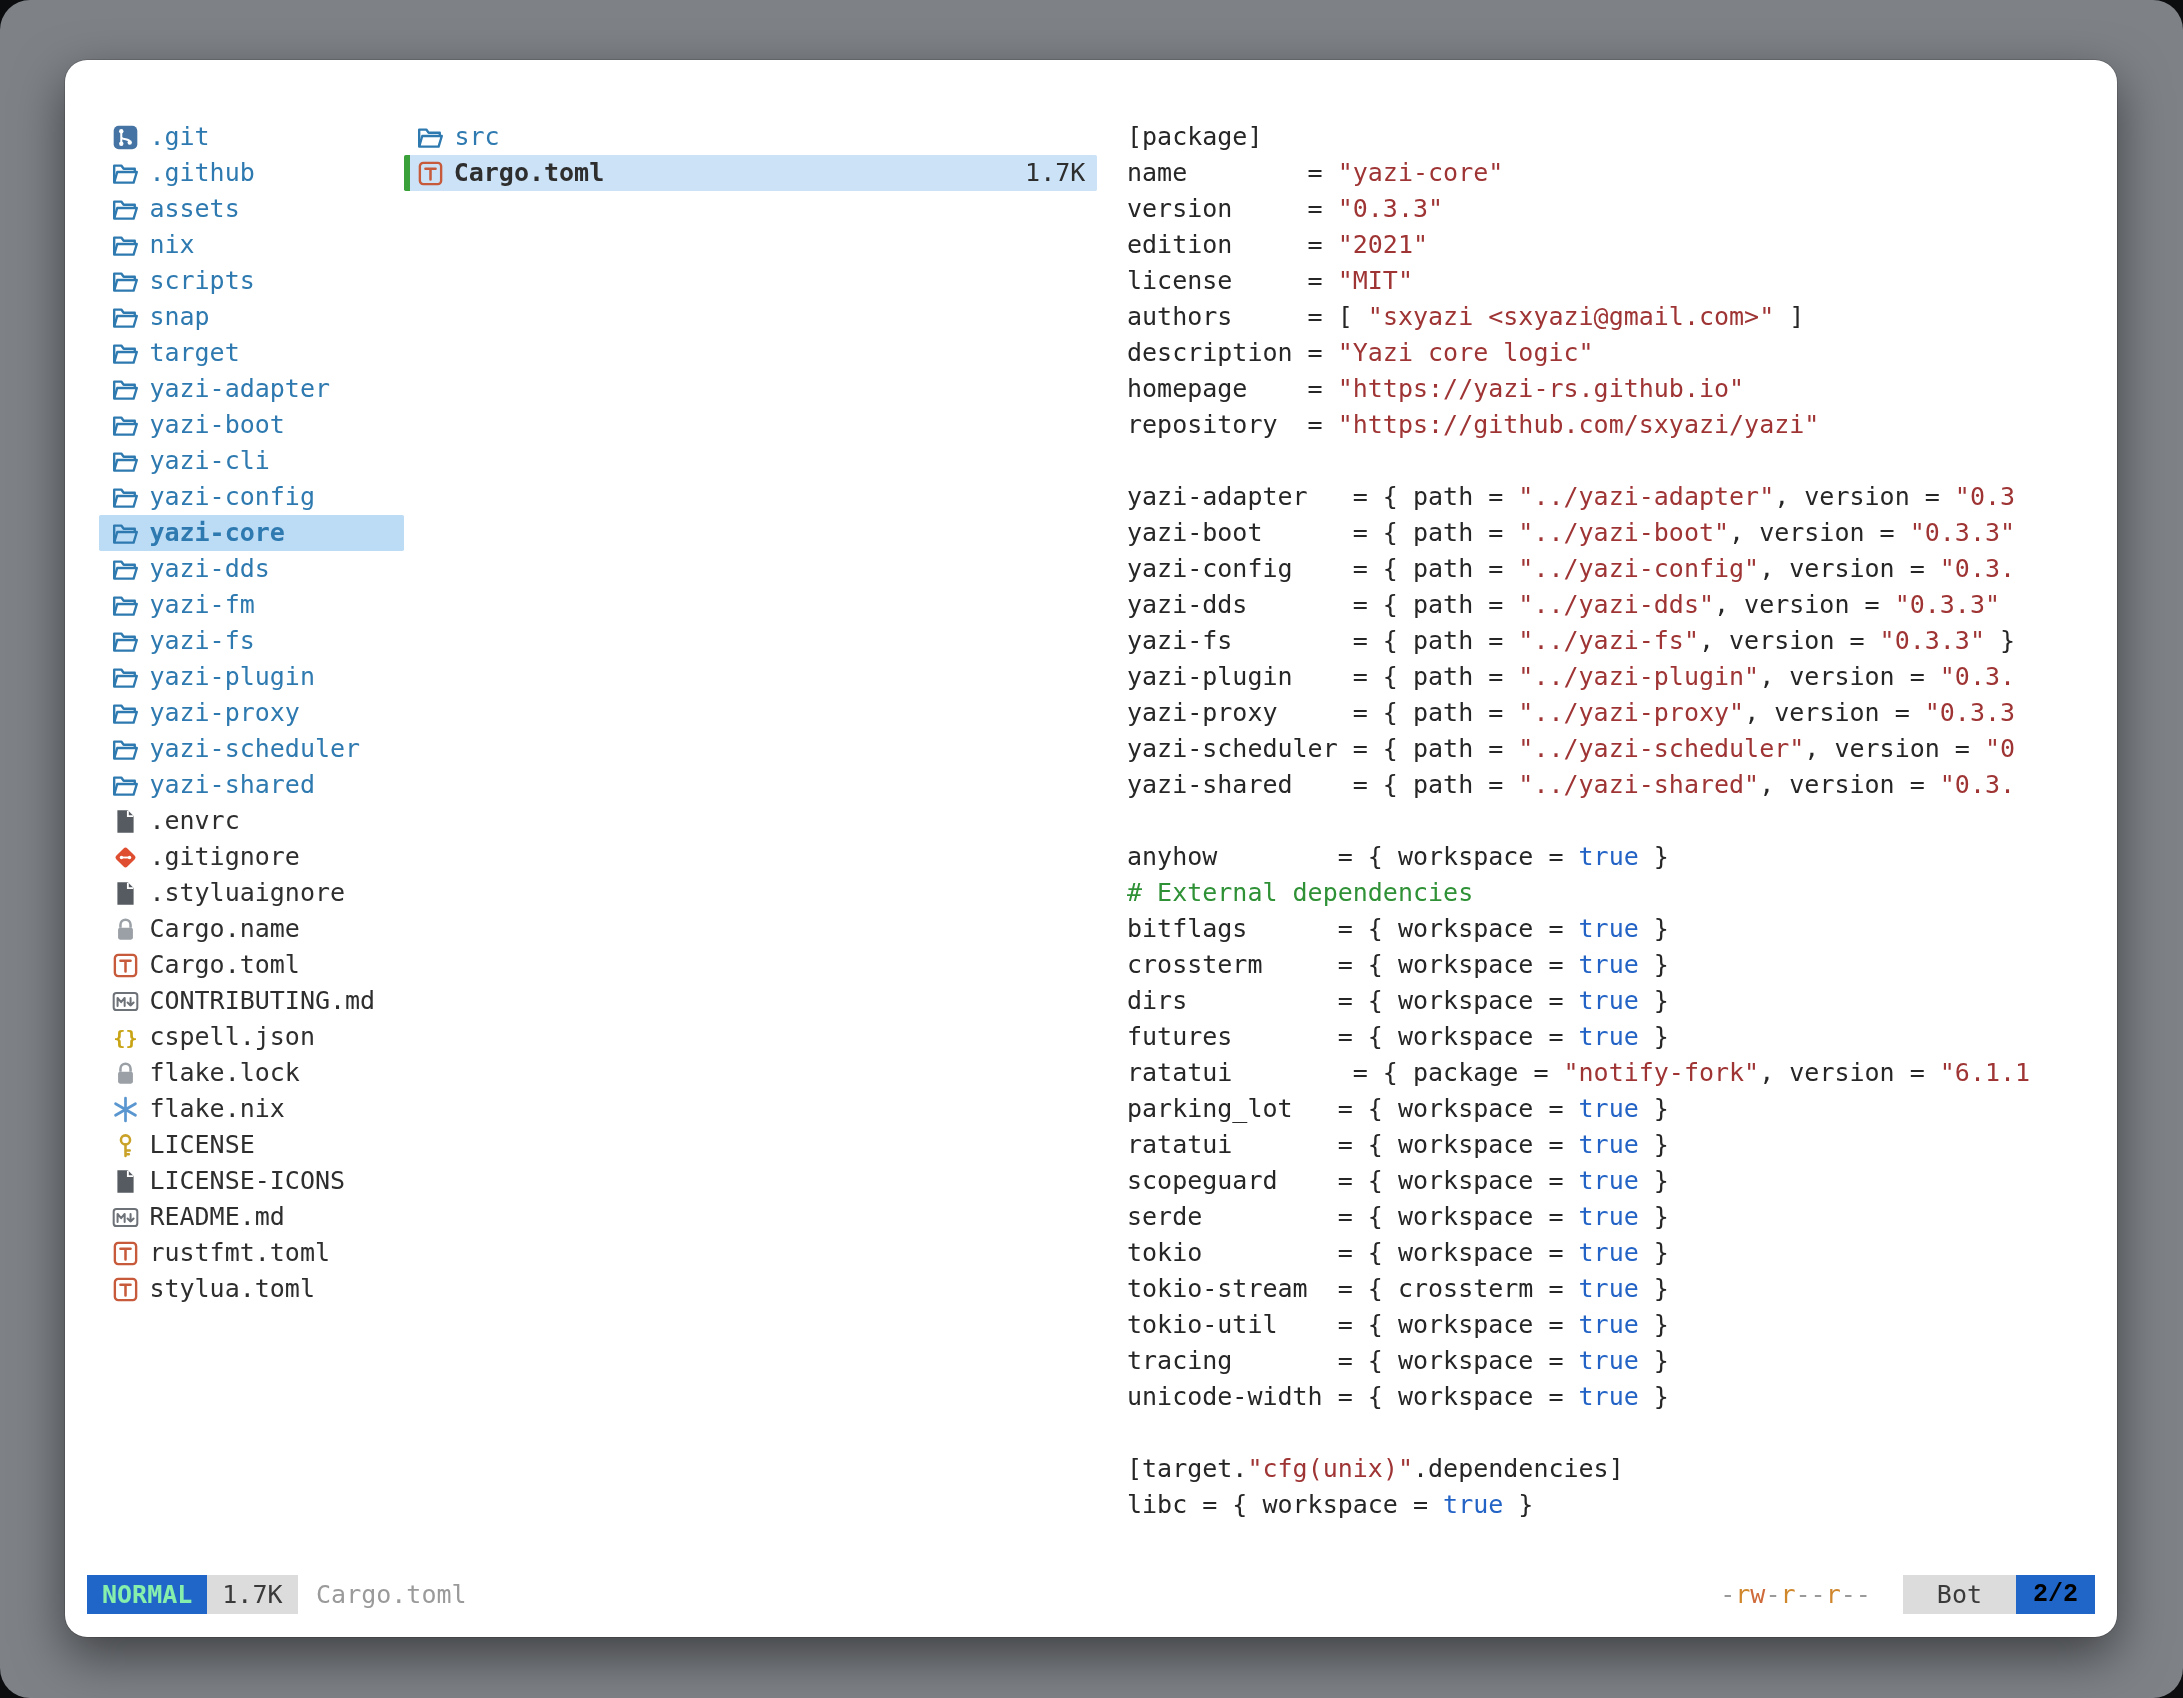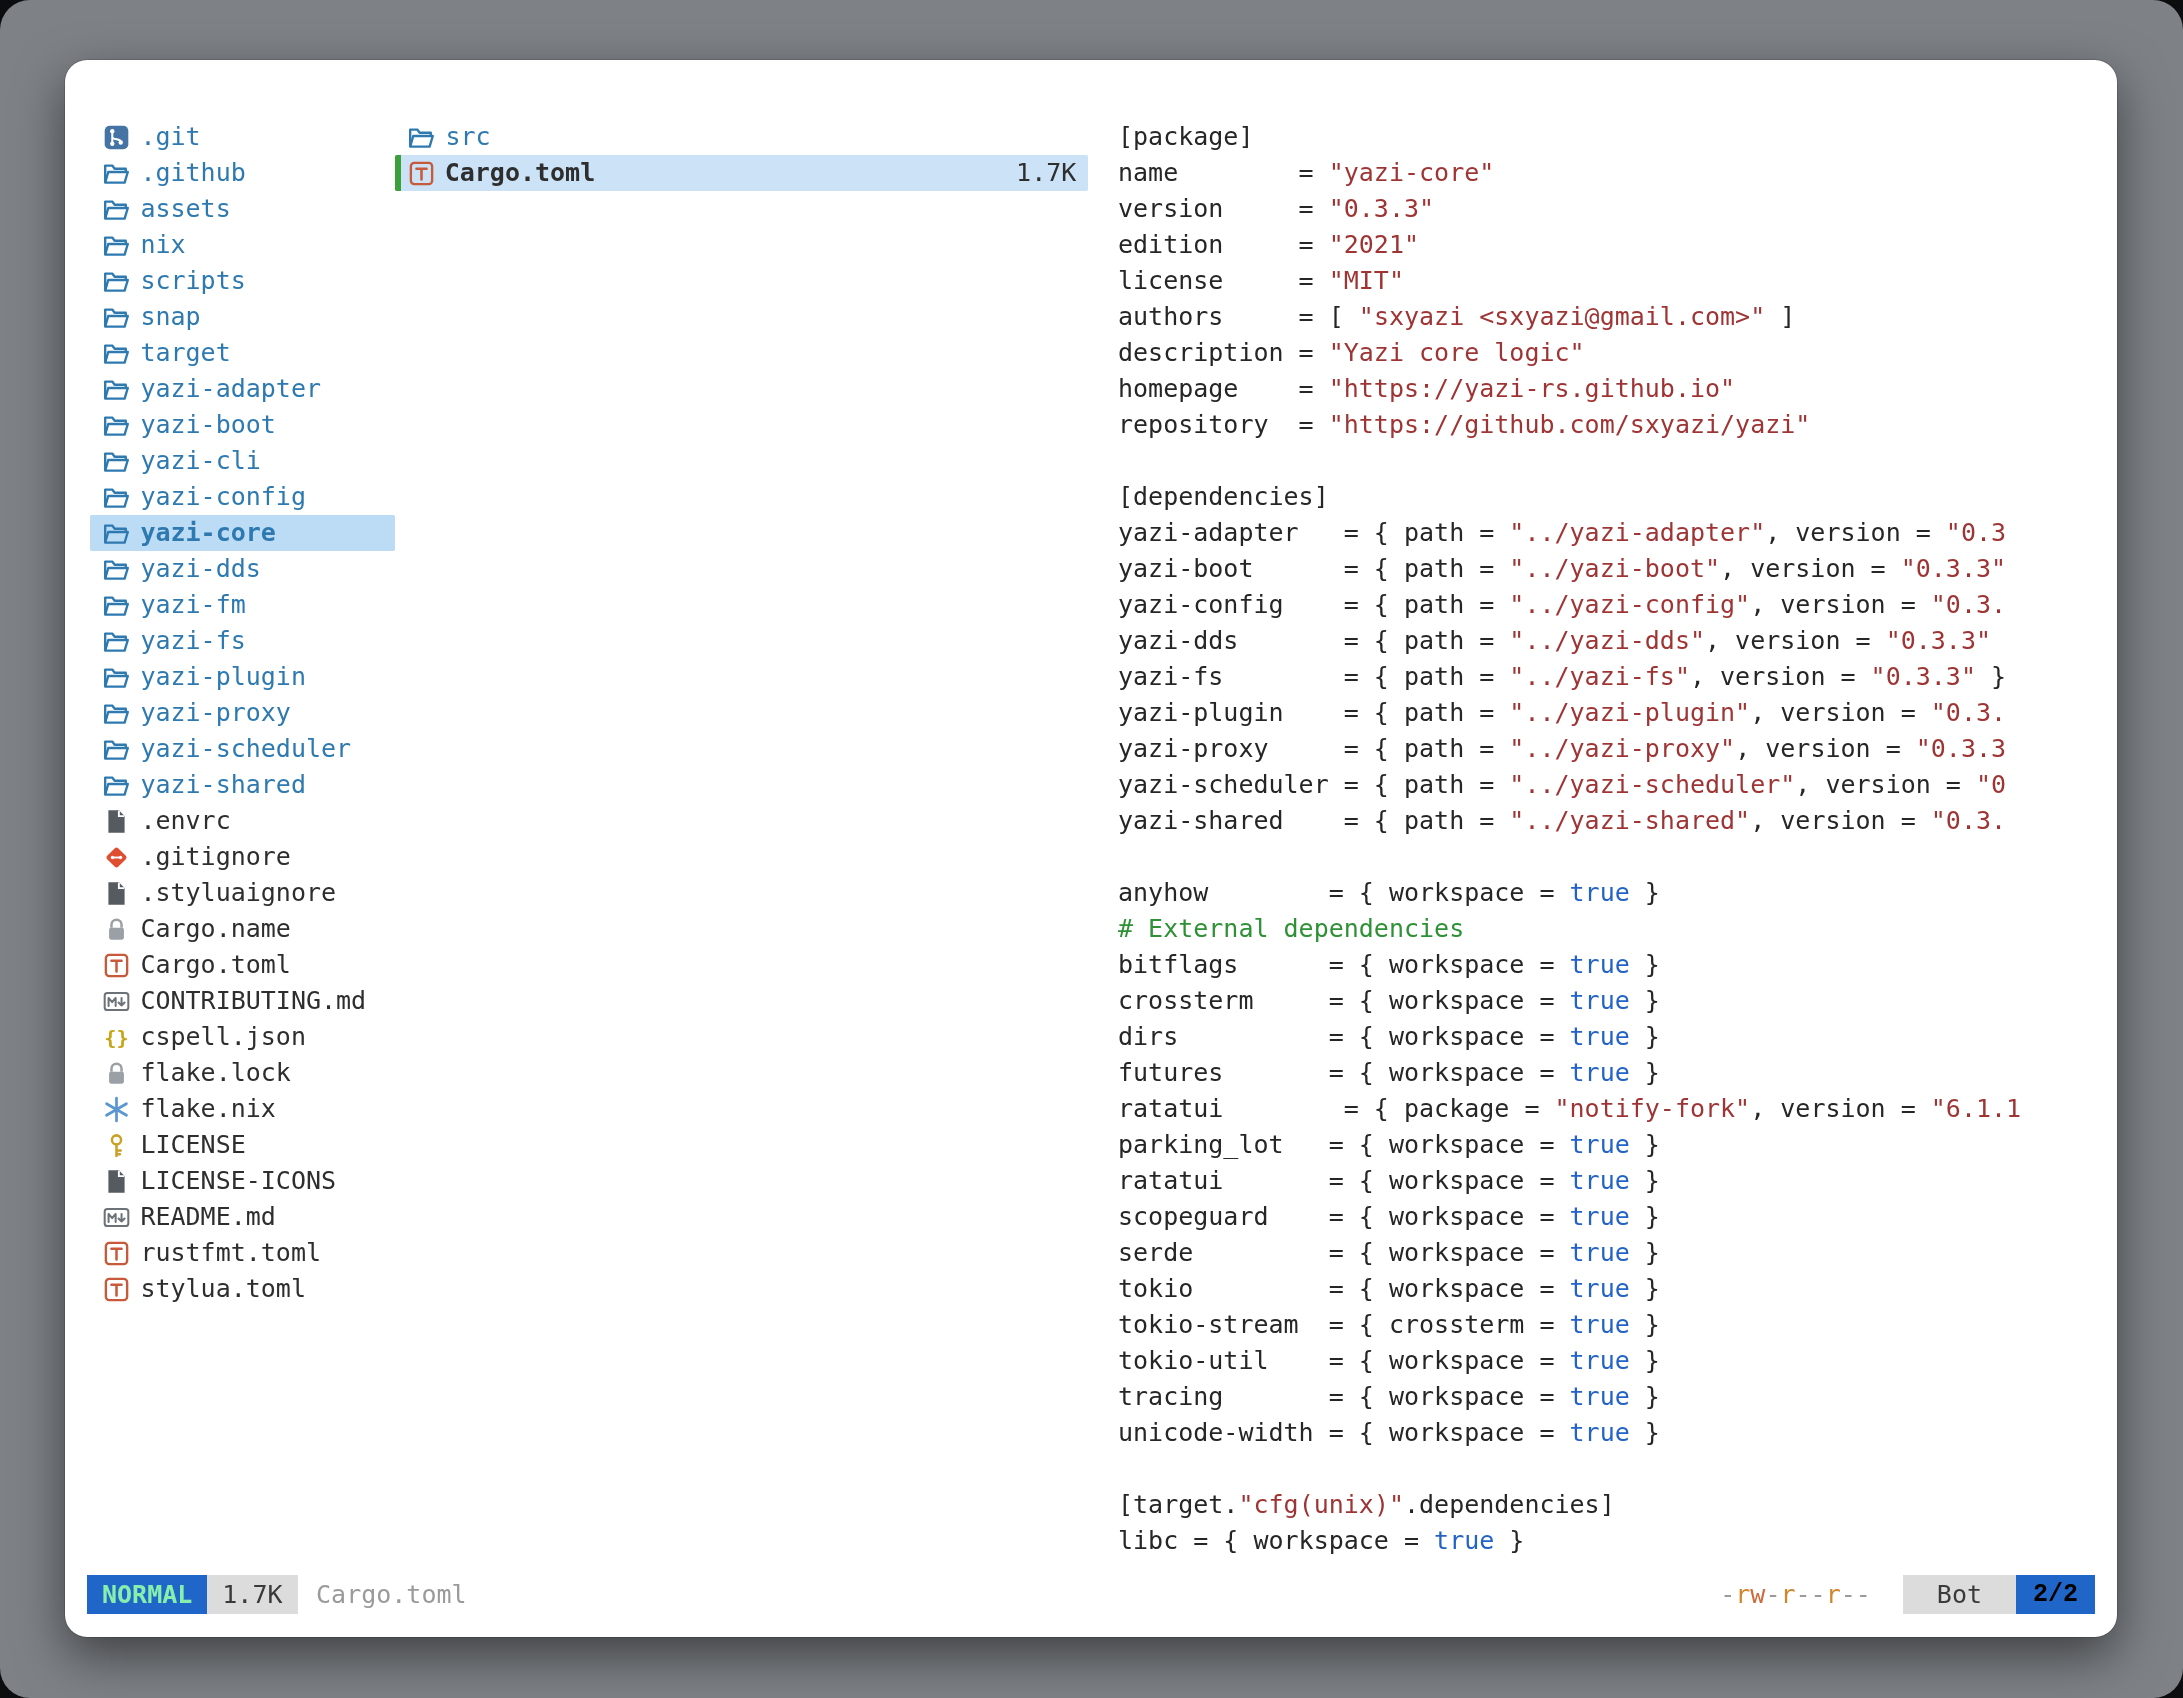--- a/index.html
+++ b/index.html
@@ -10,21 +10,21 @@
   }
   .screen{position:absolute;inset:0;border-radius:30px;background:var(--desktop-bg,#7e8287);}
   .window{
     position:absolute;left:65px;top:60px;width:2052px;height:1577px;
     background:var(--window-bg,#ffffff);border-radius:22px;
     box-shadow:0 18.5px 50px rgba(0,0,0,.5), 0 0 0 0.8px rgba(0,0,0,.18);
     display:flex;flex-direction:column;overflow:hidden;
   }
   .panes{
     flex:1;min-height:0;display:flex;align-items:flex-start;
-    padding:59px 25px 0 25px;font-size:25px;line-height:36px;overflow:hidden;
+    padding:59px 25px 0 34px;font-size:25px;line-height:36px;overflow:hidden;
   }
   .pane{display:block;}
   .pane-left{width:305px;flex:none;}
   .pane-mid{width:693px;flex:none;}
   .pane-right{flex:1;min-width:0;padding-left:30px;overflow:hidden;}
 
   
   .row{display:flex;align-items:center;height:36px;padding:0 11.7px 0 13.4px;white-space:pre;border-radius:1.7px;}
   .row .ic{width:27px;height:27px;flex:none;margin-right:10px;display:flex;align-items:center;justify-content:center;}
   .row .ic svg{width:100%;height:100%;display:block;}
@@ -419,21 +419,20 @@
           <div class="pl"><span class="c-fg">[package]</span></div>
           <div class="pl"><span class="c-fg">name        = </span><span class="c-str">"yazi-core"</span></div>
           <div class="pl"><span class="c-fg">version     = </span><span class="c-str">"0.3.3"</span></div>
           <div class="pl"><span class="c-fg">edition     = </span><span class="c-str">"2021"</span></div>
           <div class="pl"><span class="c-fg">license     = </span><span class="c-str">"MIT"</span></div>
           <div class="pl"><span class="c-fg">authors     = [ </span><span class="c-str">"sxyazi &lt;sxyazi@gmail.com&gt;"</span><span class="c-fg"> ]</span></div>
           <div class="pl"><span class="c-fg">description = </span><span class="c-str">"Yazi core logic"</span></div>
           <div class="pl"><span class="c-fg">homepage    = </span><span class="c-str">"https://yazi-rs.github.io"</span></div>
           <div class="pl"><span class="c-fg">repository  = </span><span class="c-str">"https://github.com/sxyazi/yazi"</span></div>
           <div class="pl">&nbsp;</div>
-          <div class="pl"><span class="c-fg">[dependencies]</span></div>
           <div class="pl"><span class="c-fg">yazi-adapter   = { path = </span><span class="c-str">"../yazi-adapter"</span><span class="c-fg">, version = </span><span class="c-str">"0.3</span></div>
           <div class="pl"><span class="c-fg">yazi-boot      = { path = </span><span class="c-str">"../yazi-boot"</span><span class="c-fg">, version = </span><span class="c-str">"0.3.3"</span></div>
           <div class="pl"><span class="c-fg">yazi-config    = { path = </span><span class="c-str">"../yazi-config"</span><span class="c-fg">, version = </span><span class="c-str">"0.3.</span></div>
           <div class="pl"><span class="c-fg">yazi-dds       = { path = </span><span class="c-str">"../yazi-dds"</span><span class="c-fg">, version = </span><span class="c-str">"0.3.3"</span></div>
           <div class="pl"><span class="c-fg">yazi-fs        = { path = </span><span class="c-str">"../yazi-fs"</span><span class="c-fg">, version = </span><span class="c-str">"0.3.3"</span><span class="c-fg"> }</span></div>
           <div class="pl"><span class="c-fg">yazi-plugin    = { path = </span><span class="c-str">"../yazi-plugin"</span><span class="c-fg">, version = </span><span class="c-str">"0.3.</span></div>
           <div class="pl"><span class="c-fg">yazi-proxy     = { path = </span><span class="c-str">"../yazi-proxy"</span><span class="c-fg">, version = </span><span class="c-str">"0.3.3</span></div>
           <div class="pl"><span class="c-fg">yazi-scheduler = { path = </span><span class="c-str">"../yazi-scheduler"</span><span class="c-fg">, version = </span><span class="c-str">"0</span></div>
           <div class="pl"><span class="c-fg">yazi-shared    = { path = </span><span class="c-str">"../yazi-shared"</span><span class="c-fg">, version = </span><span class="c-str">"0.3.</span></div>
           <div class="pl">&nbsp;</div>

